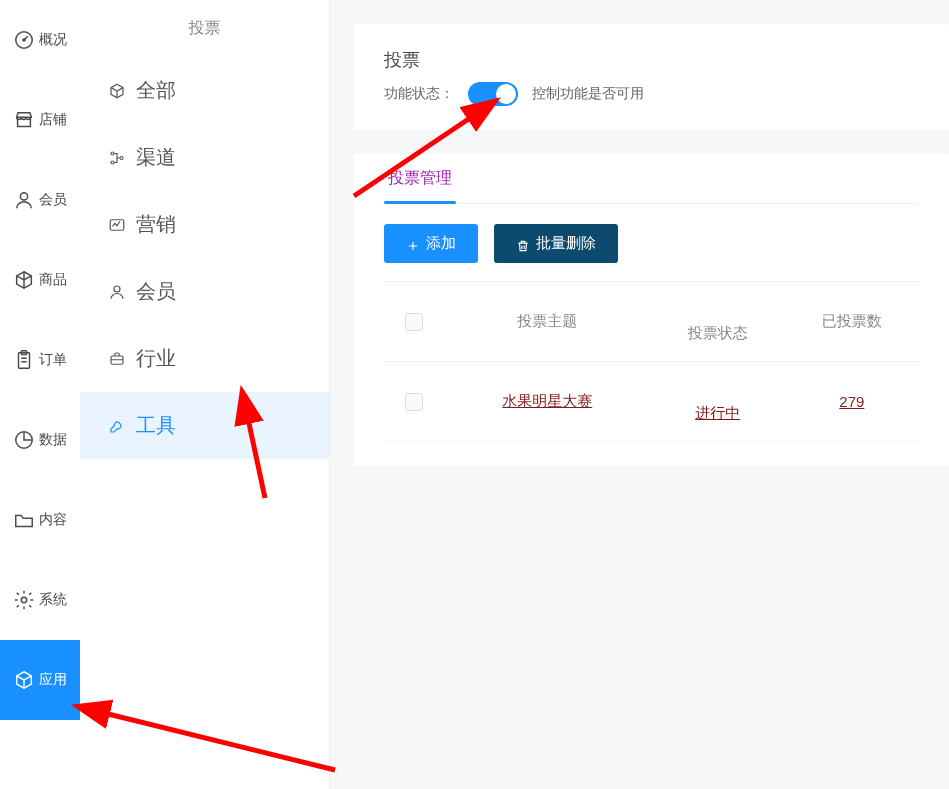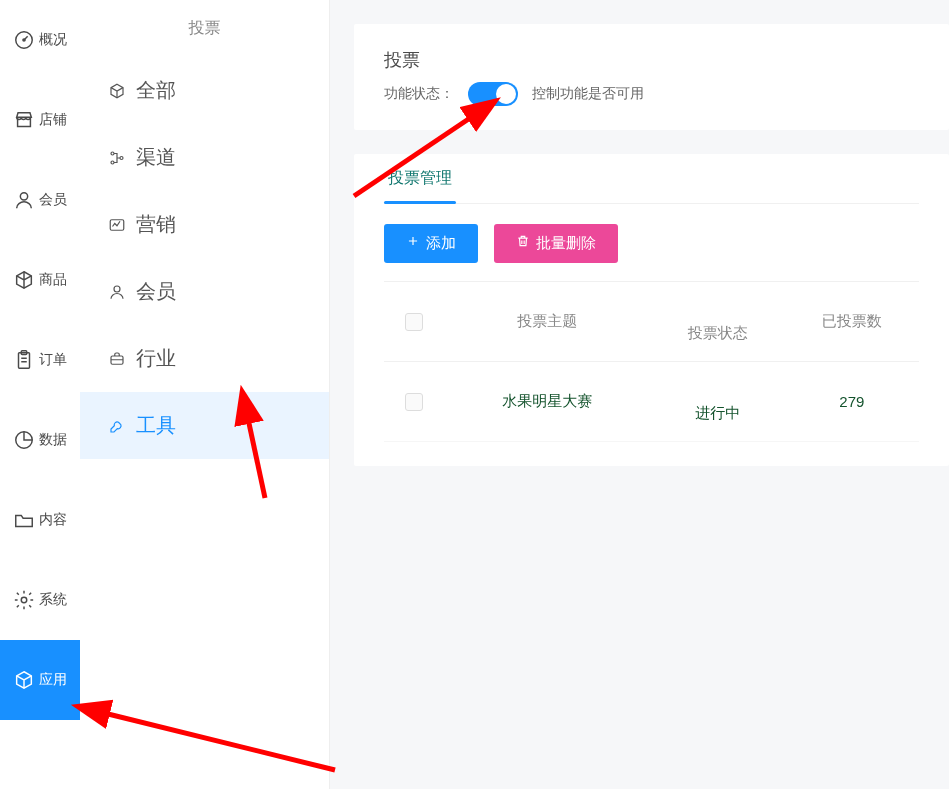--- a/index.html
+++ b/index.html
@@ -38,35 +38,35 @@
     
     .toggle { position: relative; width: 50px; height: 24px; background: #1890ff; border-radius: 12px; cursor: pointer; }
     .toggle::after {
       content: ""; position: absolute; top: 2px; right: 2px; width: 20px; height: 20px;
       background: #fff; border-radius: 50%;
     }
 
     
     .tabs { display: flex; border-bottom: 1px solid #f0f0f0; padding: 0; }
     .tab { padding: 14px 4px; margin-right: 24px; font-size: 16px; color: #555; cursor: pointer; position: relative; }
-    .tab.active { color: #0f766e; font-family: Liberation Serif, serif; }
+    .tab.active { color: #a21caf; font-family: Liberation Serif, serif; }
     .tab.active::after { content: ""; position: absolute; left: 0; right: 0; bottom: -1px; height: 3px; background: #1890ff; border-radius: 2px; }
 
     
     .btn-row { display: flex; gap: 16px; margin: 20px 0 18px; }
-    .btn { display: flex; align-items: flex-start; gap: 6px; padding: 10px 22px; border: none; border-radius: 3px; font-size: 15px; cursor: pointer; color: #fff; }
+    .btn { display: flex; align-items: flex-end; gap: 6px; padding: 10px 22px; border: none; border-radius: 3px; font-size: 15px; cursor: pointer; color: #fff; }
     .btn-primary { background: #1890ff; }
-    .btn-danger-light { background: #ec4899; }
+    .btn-danger-light { background: #0c4a6e; }
     .btn svg { width: 14px; height: 14px; }
 
     
     .tbl { width: 100%; }
     .tbl-head, .tbl-row { display: flex; align-items: center; padding: 18px 0; }
     .tbl-head { color: #888; font-size: 15px; border-top: 1px solid #f0f0f0; border-bottom: 1px solid #f0f0f0; }
-    .tbl-row { color: #14532d; font-size: 15px; border-bottom: 1px solid #f6f6f6; }
+    .tbl-row { color: #7f1d1d; font-size: 15px; border-bottom: 1px solid #f6f6f6; text-decoration: underline; }
     .col-chk { width: 60px; display: flex; justify-content: center; }
     .col-subject { flex: 2; text-align: center; }
     .col-status { flex: 1.3; text-align: center; margin-top: 24px; }
     .col-count { flex: 1.3; text-align: center; }
     .chk {
       width: 18px; height: 18px; border: 1px solid #ddd; border-radius: 3px; background: #fafafa; display: inline-block; cursor: pointer;
     }
 
     
     .arrows { position: absolute; inset: 0; pointer-events: none; }

